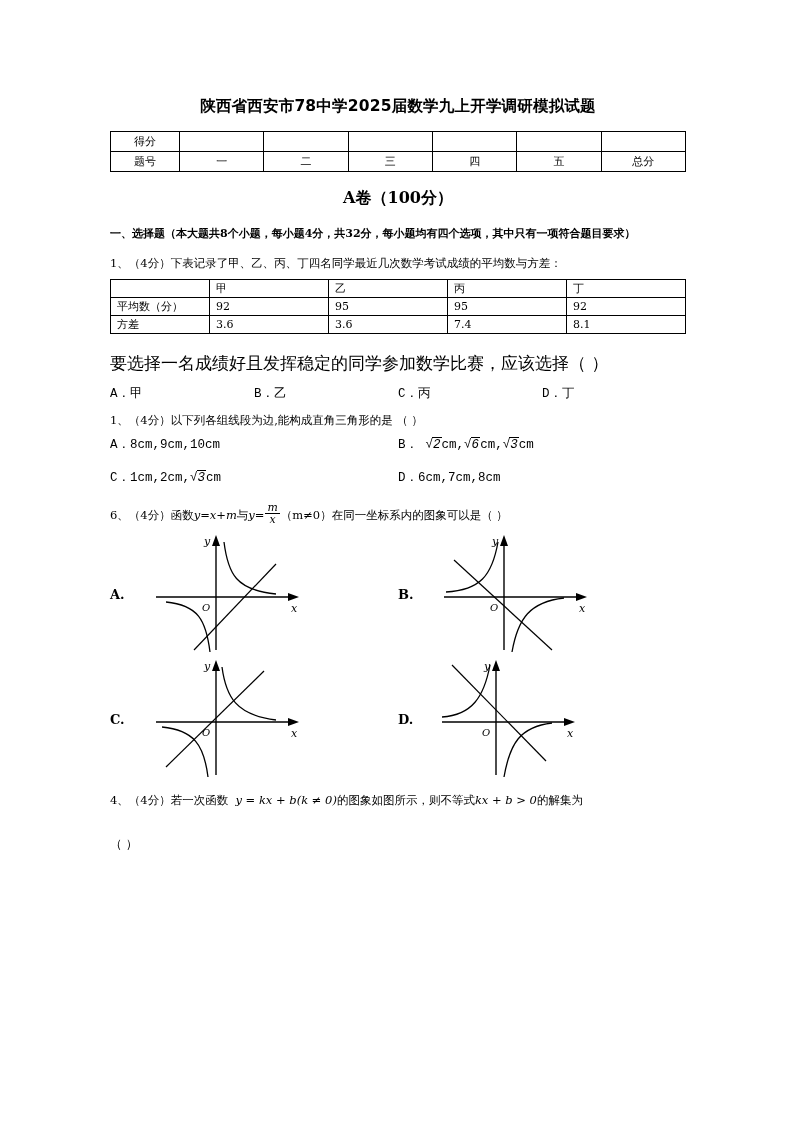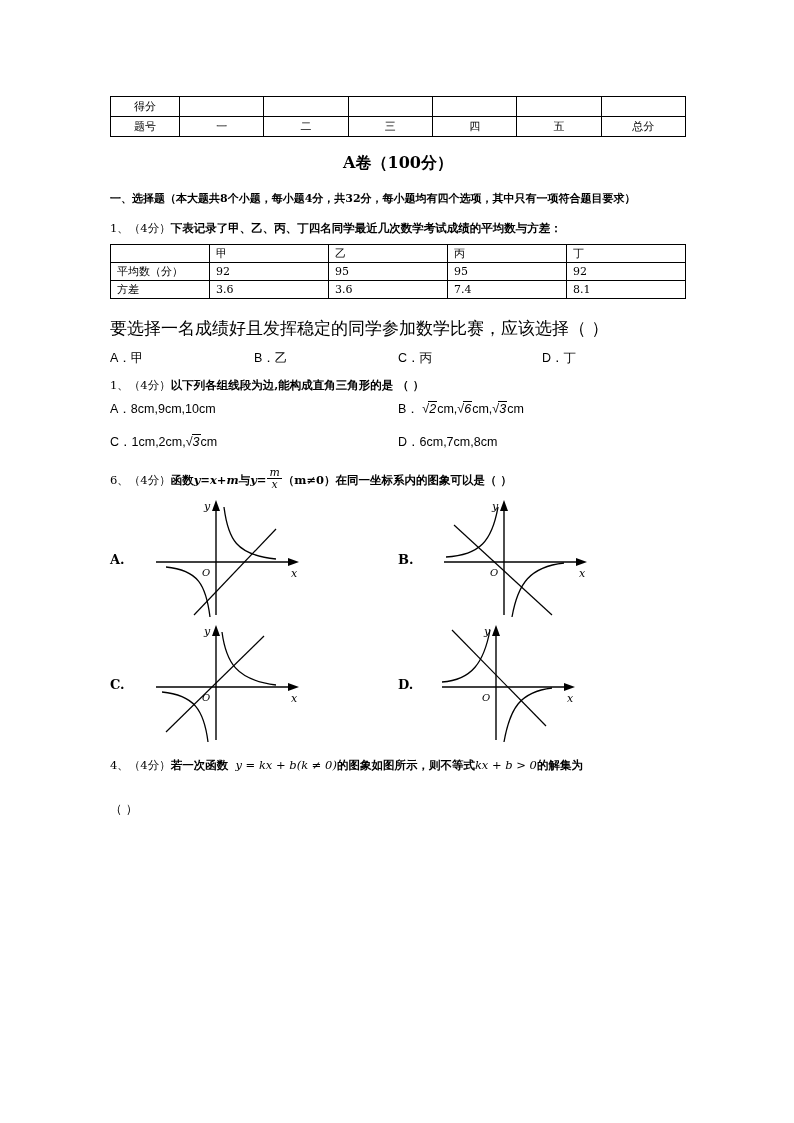--- a/index.html
+++ b/index.html
@@ -79,32 +79,32 @@
   }
 
   
   .q {
     font-size: 11.5px;
     line-height: 1.55;
     margin: 0;
     font-family: "DejaVu Serif", "Liberation Serif", serif;
   }
   .q-stem { margin-bottom: 6px; }
-  .q-bold { font-weight: bold; }
+  .q-bold { font-weight: normal; }
   .sub-prompt {
     font-size: 17px;
     font-weight: normal;
     margin: 18px 0 10px 0;
   }
   .opts-row {
     display: flex;
     font-size: 12.5px;
     margin: 0 0 10px 0;
   }
-  .opts-row .opt { font-family: Liberation Sans, sans-serif; }
+  .opts-row .opt { font-family: Liberation Mono, monospace; }
   .opts4 .opt { width: 25%; }
   .opts2 .opt { width: 50%; }
   .opt-2col-row { margin-bottom: 16px; }
 
   
   .data-table { margin: 4px 0 4px 0; }
   .data-table td {
     height: 34px;
     padding: 0 6px;
     font-size: 11.5px;
@@ -150,20 +150,21 @@
   .graph-half { width: 50%; }
 
   .q4-blank { margin-top: 26px; font-size: 12px; }
 </style>
 </head>
 <body>
 
 <div class="page">
   <div class="content">
 
+    <div class="doc-title">陕西省西安市78中学2025届数学九上开学调研模拟试题</div>
 
     <table class="grid score-table">
       <tbody>
           <tr>
         <td class="lab">得分</td>
         <td></td>
         <td></td>
         <td></td>
         <td></td>
         <td></td>

